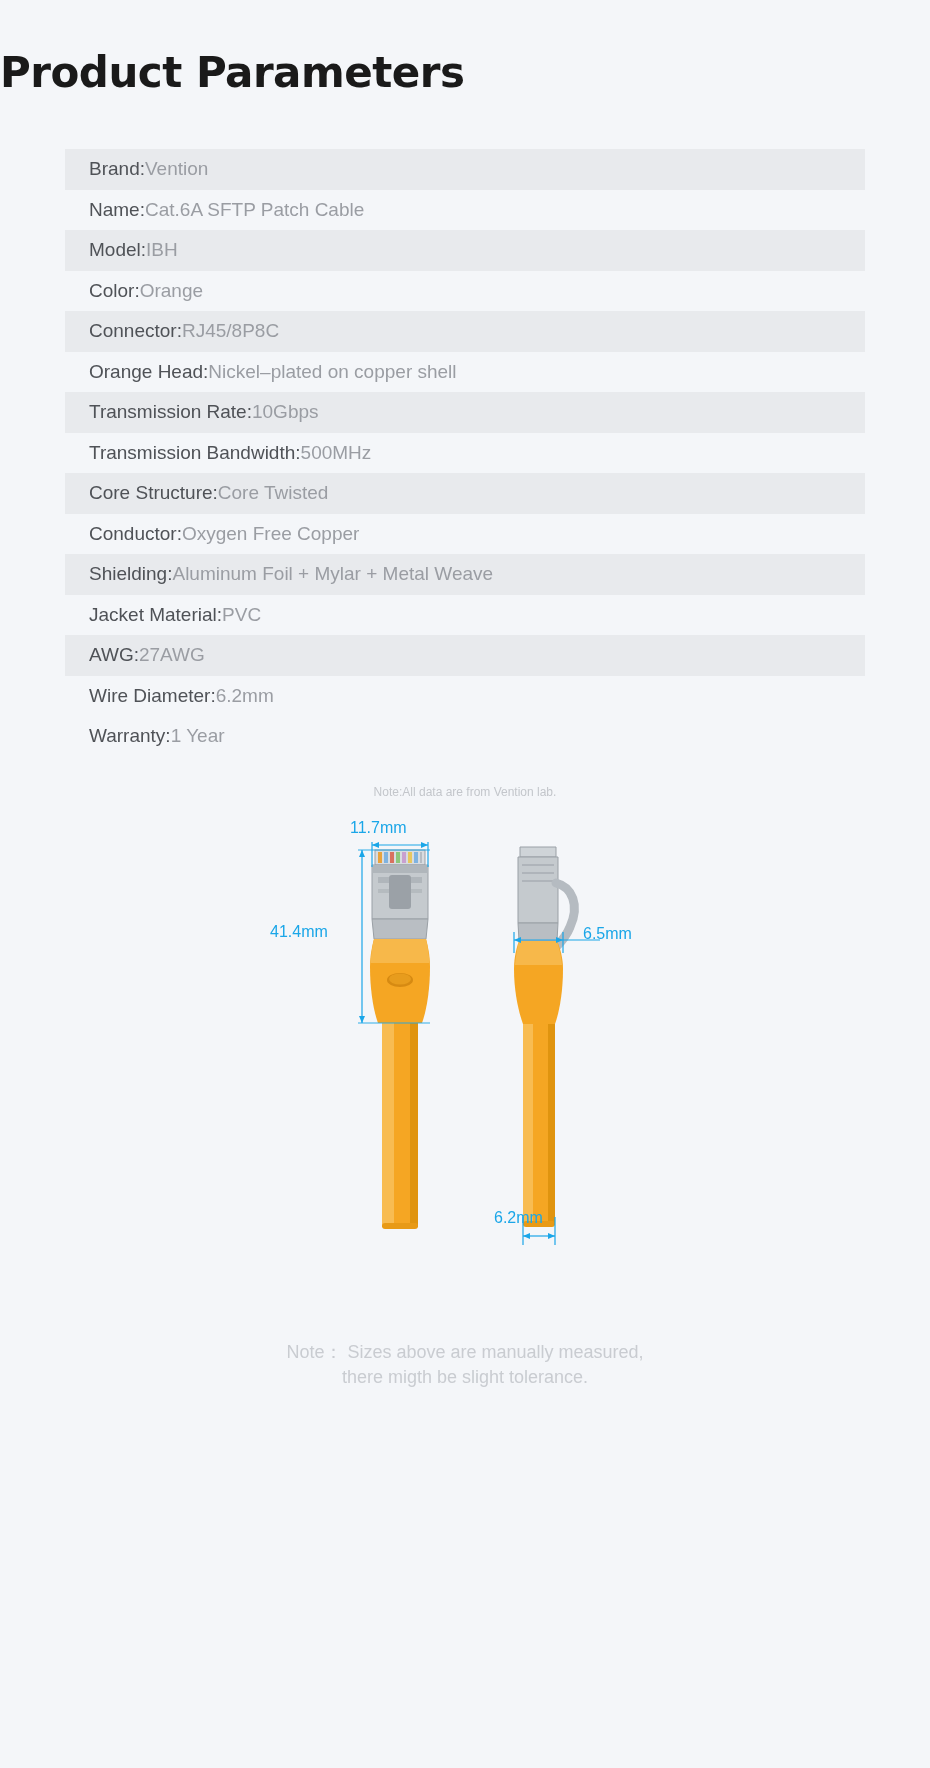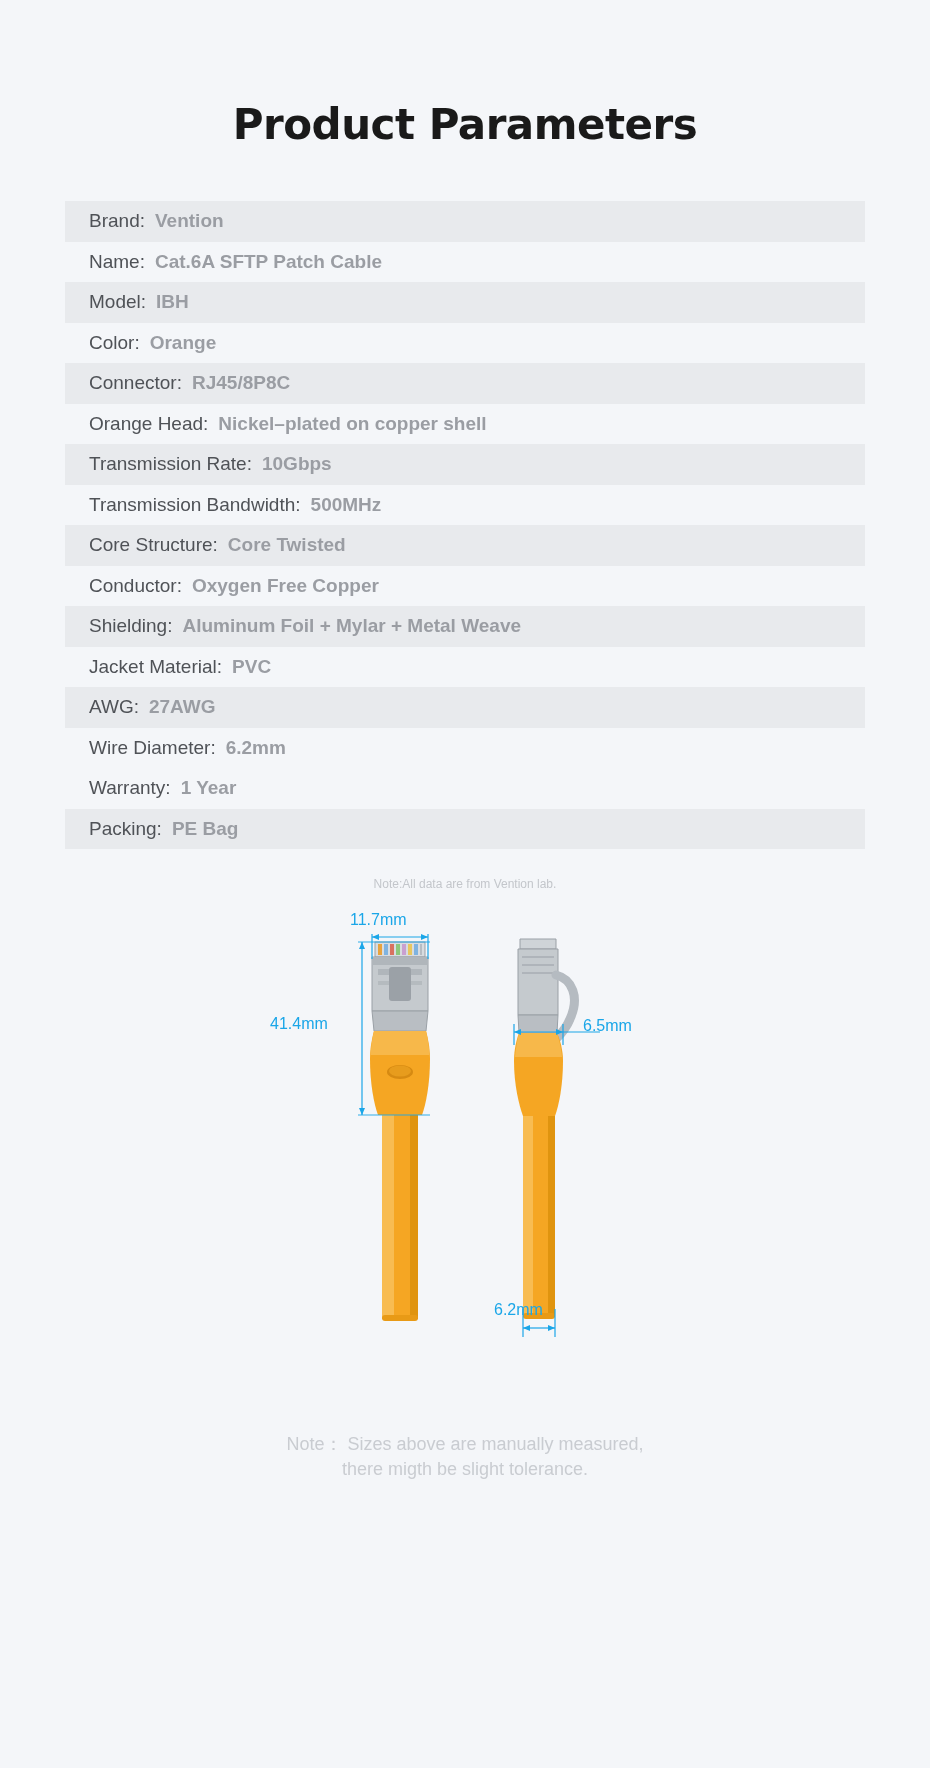--- a/index.html
+++ b/index.html
@@ -14,26 +14,26 @@
     position: relative;
     overflow: hidden;
   }
   .page {
     width: 930px;
     height: 1768px;
     background: #f4f6f9;
     position: relative;
   }
   .title {
-    text-align: center;
+    text-align: left;
     font-size: 42px;
     font-weight: bold;
     color: #1a1a1a;
     letter-spacing: -0.5px;
-    padding-top: 100px;
+    padding-top: 48px;
     margin: 0;
     font-family: "DejaVu Sans", sans-serif;
   }
   .spec-table {
     margin: 52px 65px 0 65px;
     width: 800px;
   }
   .spec-row {
     display: flex;
     align-items: center;
@@ -48,23 +48,21 @@
     background: transparent;
   }
   .spec-key {
     font-size: 19px;
     color: #4f5257;
     white-space: nowrap;
   }
   .spec-val {
     font-size: 19px;
     color: #9a9da3;
-    margin-left: 10px;
     white-space: nowrap;
-    font-weight: bold;
   }
   .note-lab {
     text-align: center;
     color: #c3c6cb;
     font-size: 12px;
     margin-top: 28px;
   }
   .diagram {
     position: relative;
     width: 930px;
@@ -147,24 +145,20 @@
       <span class="spec-key">AWG:</span>
       <span class="spec-val">27AWG</span>
     </div>
     <div class="spec-row even">
       <span class="spec-key">Wire Diameter:</span>
       <span class="spec-val">6.2mm</span>
     </div>
     <div class="spec-row even">
       <span class="spec-key">Warranty:</span>
       <span class="spec-val">1 Year</span>
-    </div>
-    <div class="spec-row odd">
-      <span class="spec-key">Packing:</span>
-      <span class="spec-val">PE Bag</span>
     </div>
 
   </div>
 
   <div class="note-lab">Note:All data are from Vention lab.</div>
 
   <div class="diagram">
 
     <svg width="930" height="470" viewBox="0 0 930 470">
 

